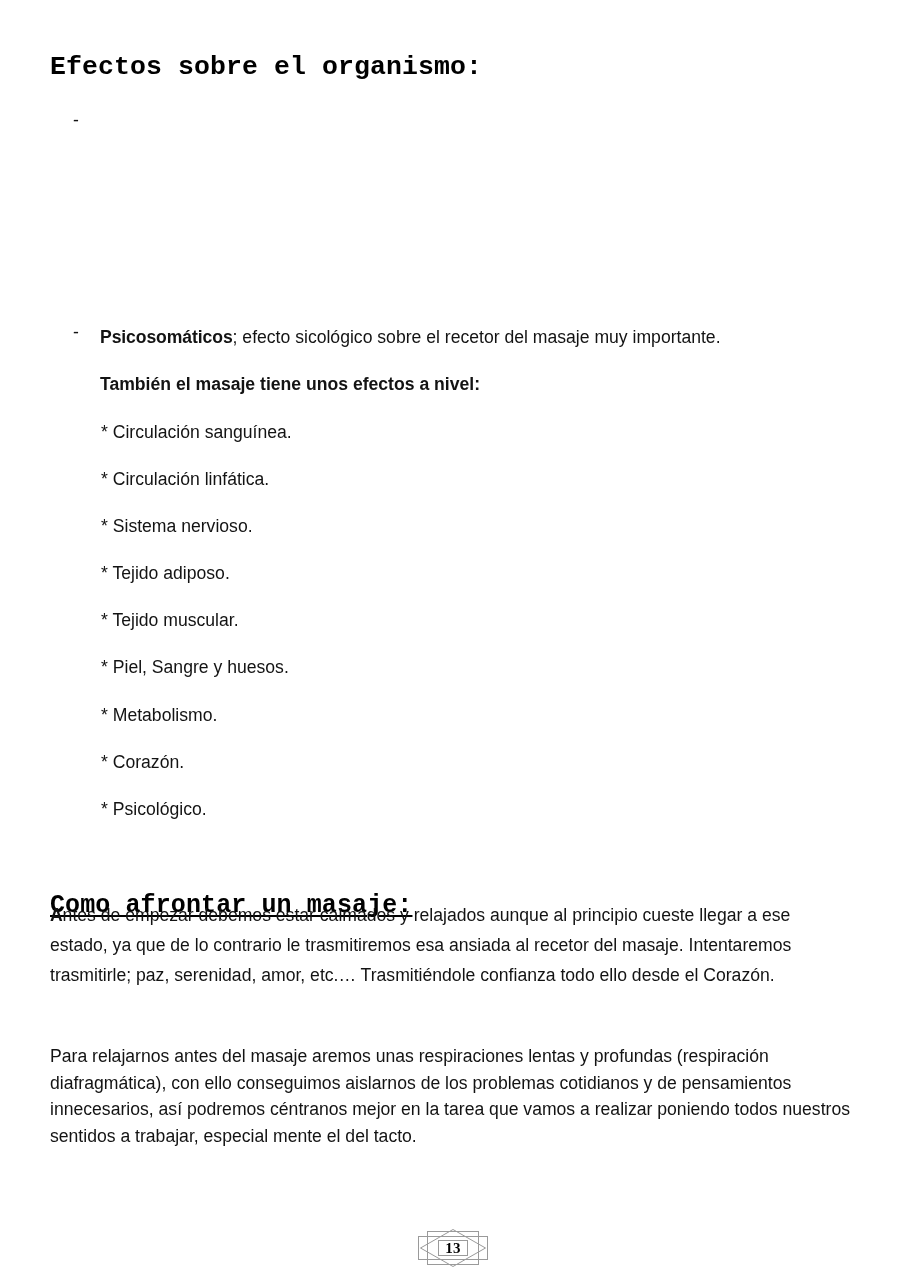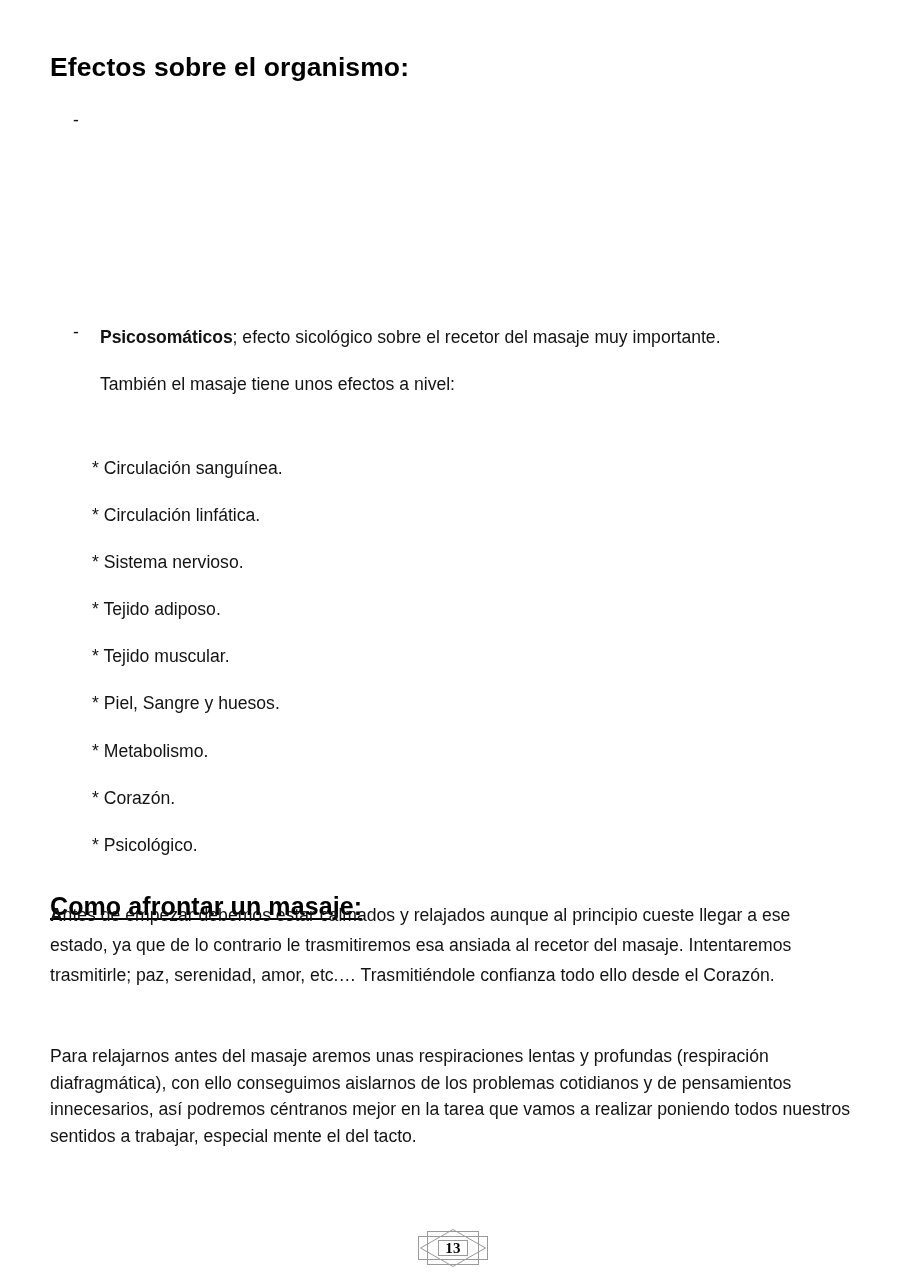--- a/index.html
+++ b/index.html
@@ -20,21 +20,21 @@
 
   .page {
     position: relative;
     width: 906px;
     height: 1280px;
     box-sizing: border-box;
   }
 
   
   .h-serif {
-    font-family: Liberation Sans, sans-serif;
+    font-family: Liberation Mono, monospace;
     font-weight: bold;
     color: #000;
     letter-spacing: 0.1px;
   }
   .heading-1 {
     position: absolute;
     left: 50px;
     top: 52px;
     font-size: 26.5px;
     line-height: 30px;
@@ -91,33 +91,32 @@
   strong.b {
     font-weight: bold;
     letter-spacing: -0.1px;
   }
 
   
   .sub-bold {
     position: absolute;
     left: 100px;
     top: 374px;
-    font-weight: normal;
+    font-weight: bold;
     font-size: 17.6px;
     white-space: nowrap;
     text-align: center;
   }
 
   
   .star-item {
     position: absolute;
-    left: 92px;
+    left: 101px;
     font-size: 17.6px;
     white-space: nowrap;
-    margin-top: 36px;
   }
 
   
   .para {
     position: absolute;
     left: 50px;
     width: 800px;
   }
   .para p {
     margin: 0;

